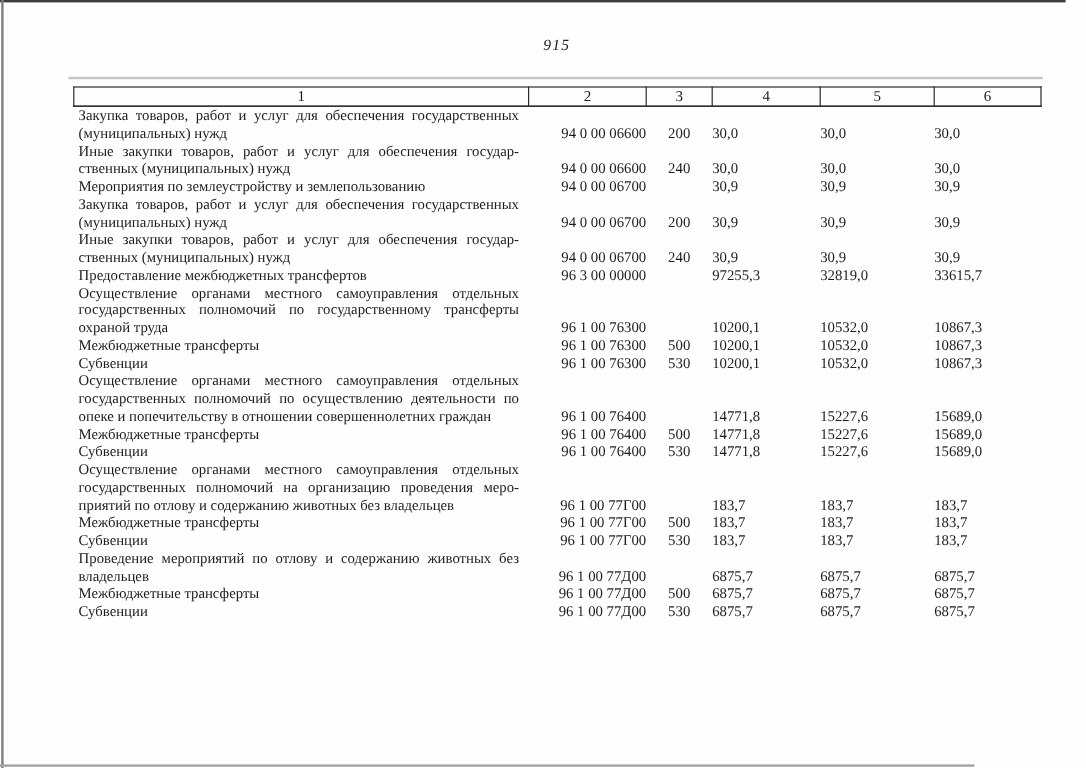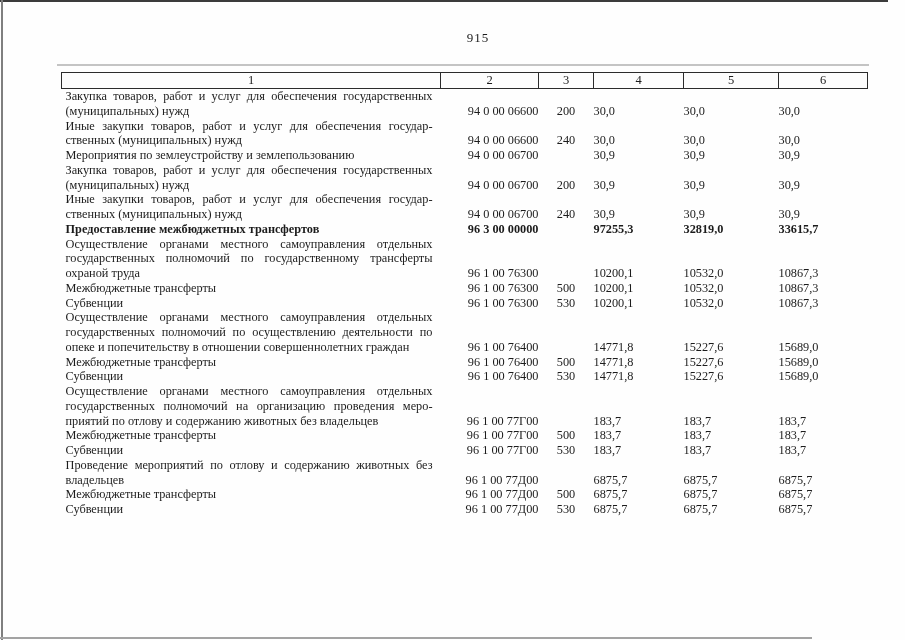--- a/index.html
+++ b/index.html
@@ -8,43 +8,43 @@
     background:#fefefe;color:#1c1c1c;
     font-family:"Liberation Serif", serif;
   }
   
   .frame-top{position:absolute;top:0;left:0;width:888px;height:2px;background:#3c3c3c;}
   .frame-left{position:absolute;top:0;left:1px;width:2px;height:640px;background:#7f7f7f;}
   .frame-bottom{position:absolute;top:637px;left:0;width:812px;height:2px;background:#a3a3a3;}
   .pre-header-smear{position:absolute;top:64px;left:57px;width:812px;height:2px;background:#c4c4c4;}
 
   .page-number{
-    position:absolute;top:30px;left:75px;width:806px;
-    text-align:center;font-size:13px;letter-spacing:1px;
+    position:absolute;top:30px;left:61px;width:806px;
+    text-align:center;font-size:13px;letter-spacing:1px;font-style:italic;
   }
 
   table.budget{
     position:absolute;left:61px;top:72px;width:806px;
     border-collapse:collapse;table-layout:fixed;
     font-size:12.3px;line-height:14.75px;
   }
   thead th{
     border:1.5px solid #2b2b2b;
     height:15px;padding:0;
     font-weight:normal;font-size:12.5px;text-align:center;
     background:#fdfdfd;
   }
   tbody td{
     vertical-align:bottom;padding:0;
   }
   td.c1{padding-left:4px;padding-right:8px;}
   td.c2{padding-left:13px;text-align:right;white-space:nowrap;}
   td.c3{text-align:center;}
   td.c4,td.c5,td.c6{text-align:left;padding-right:5px;white-space:nowrap;}
-  tr.bold{font-weight:bold;margin-left:32px;}
+  tr.bold{font-weight:normal;margin-left:32px;}
   
   .jline{display:block;text-align:justify;text-align-last:justify;}
   .lline{display:block;text-align:left;}
 </style>
 </head>
 <body>
 
 <div class="frame-top"></div>
 <div class="frame-left"></div>
 <div class="frame-bottom"></div>

